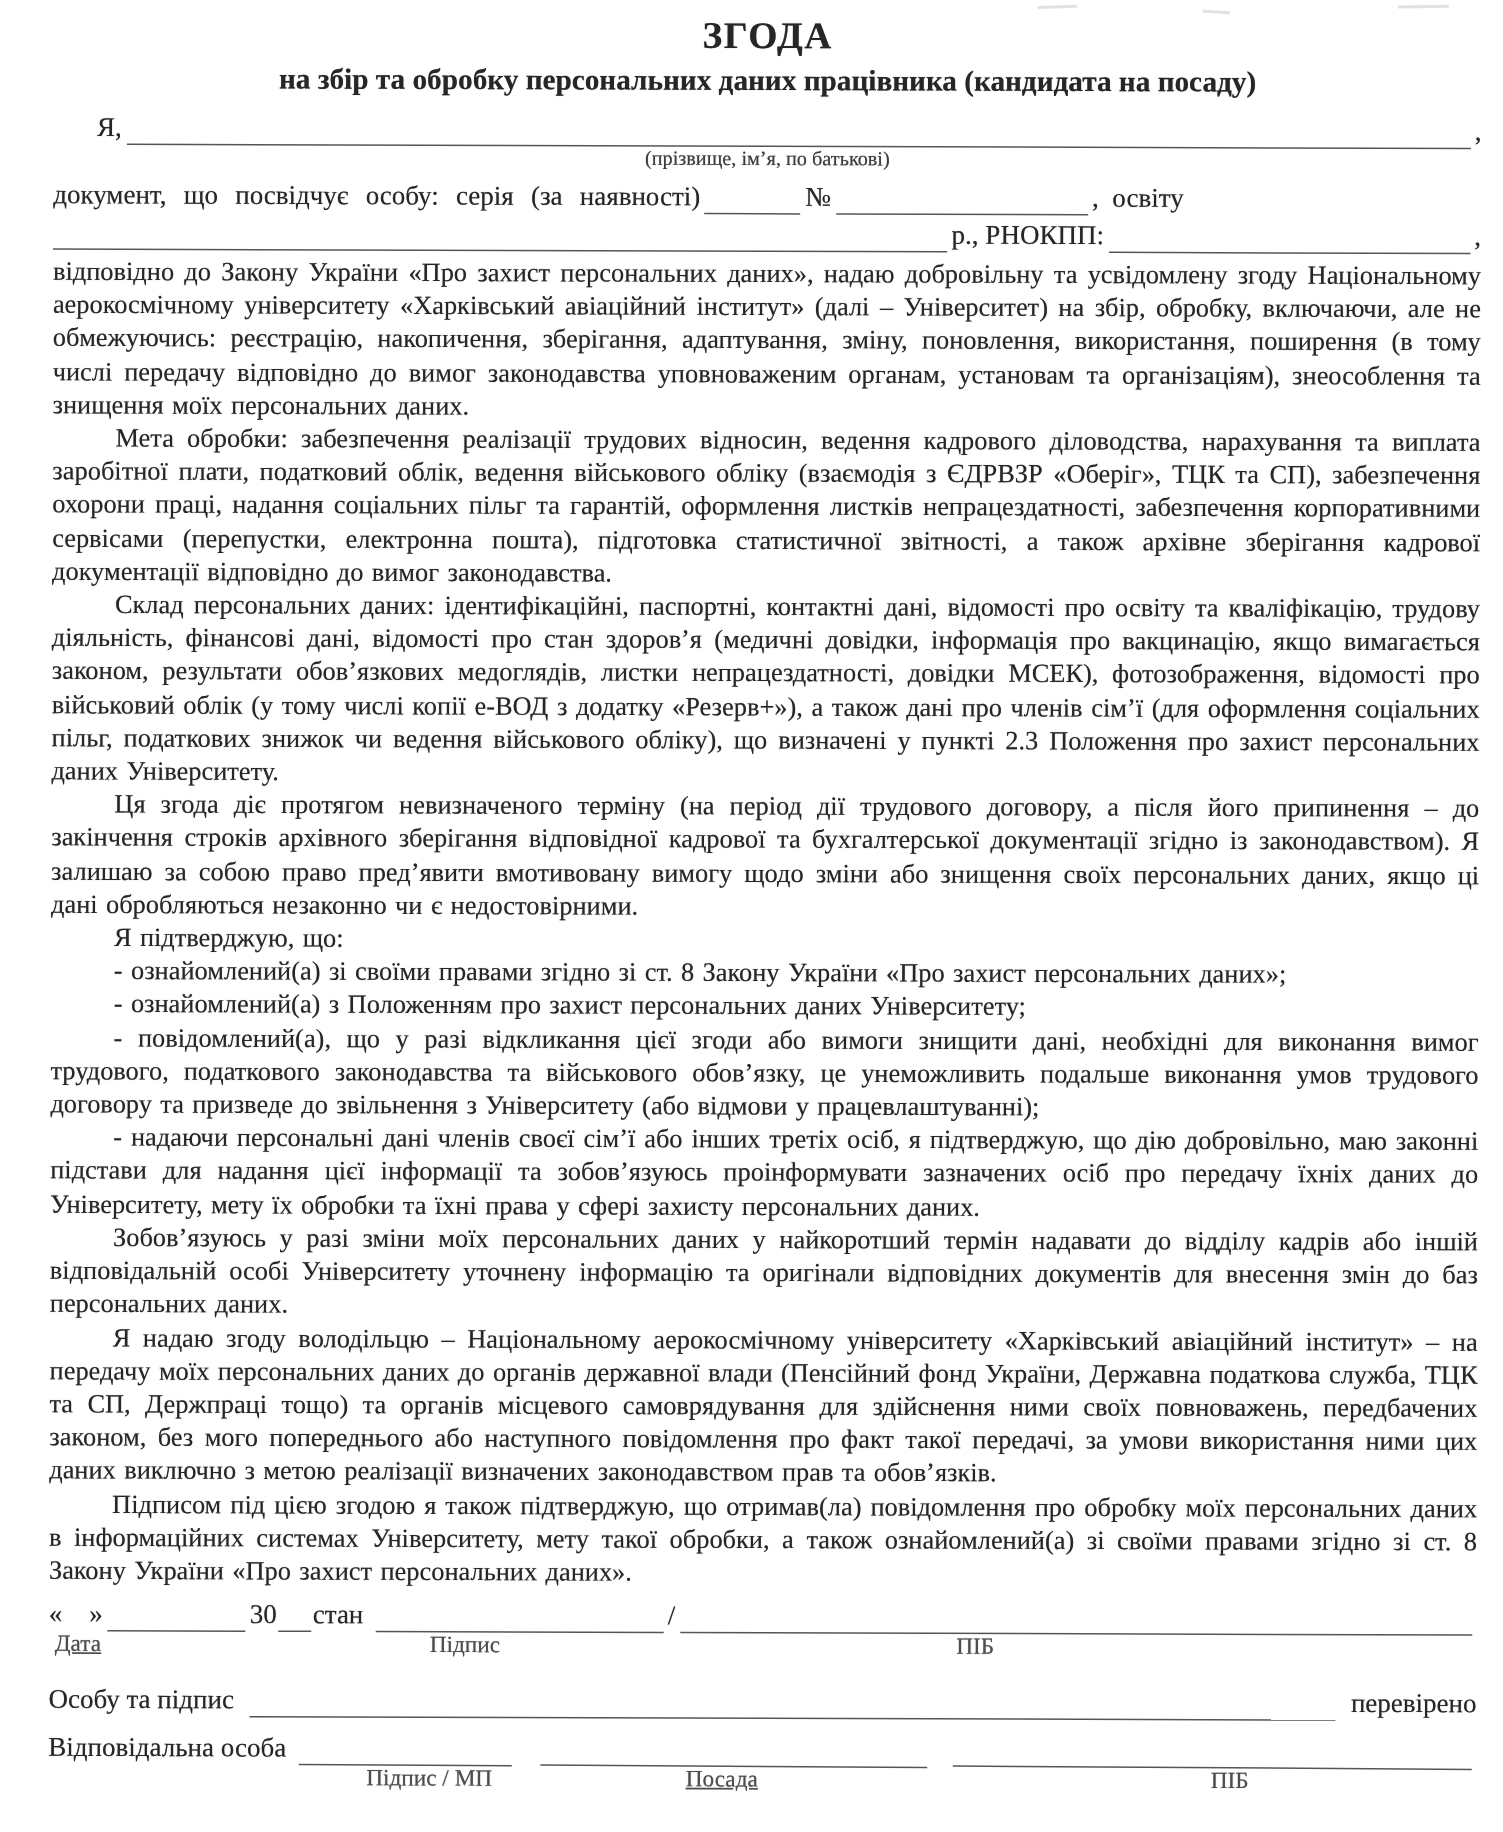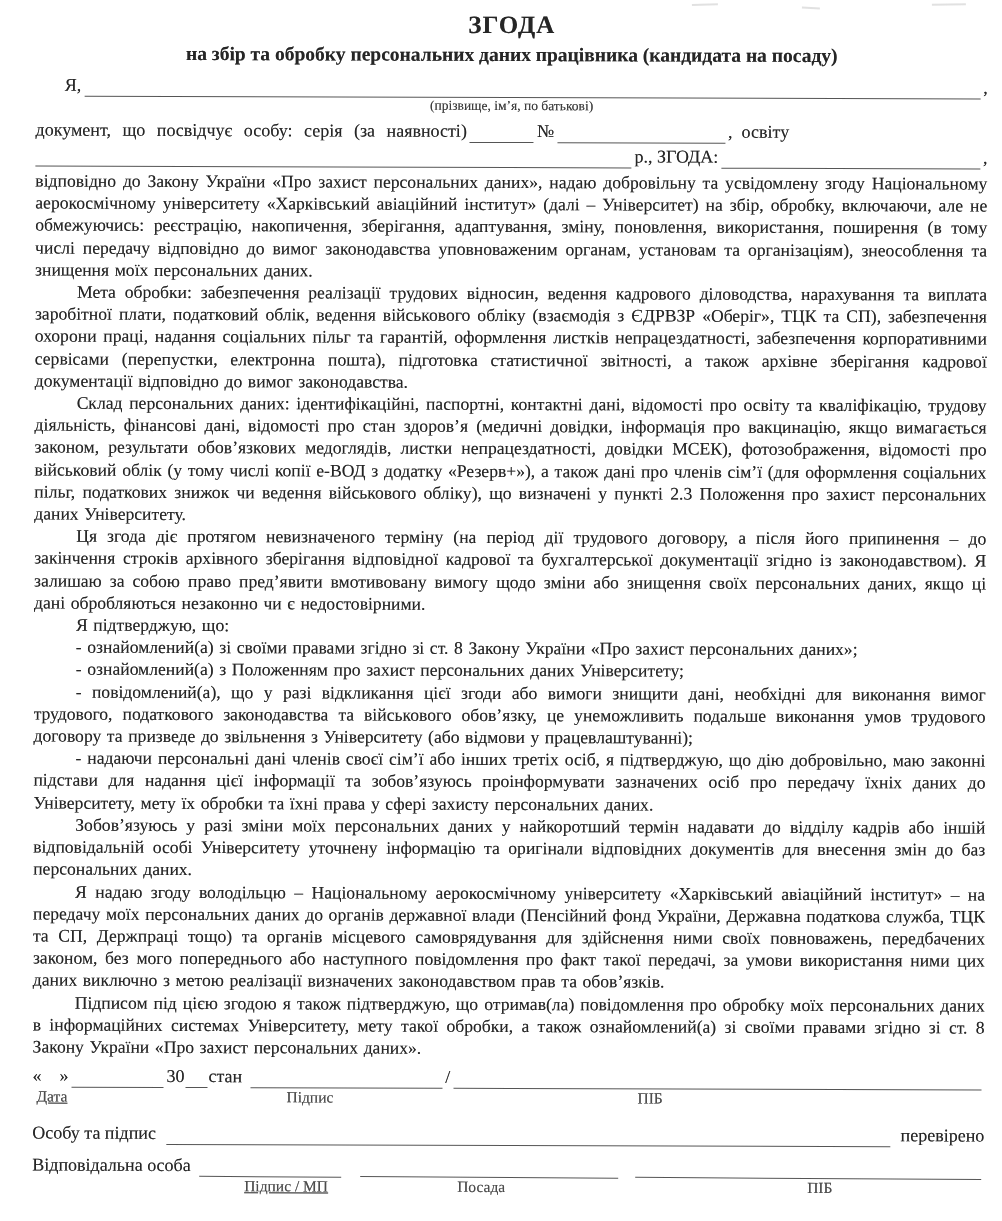--- a/index.html
+++ b/index.html
@@ -96,22 +96,22 @@
   }
   .labels-row span { position: absolute; top: 0; }
 
   .verify-row { margin-top: 9px; height: 29px; }
   .resp-row   { margin-top: 4px; height: 28px; }
   .resp-row .blank { transform: rotate(0.2deg); }
 
   .lab-date   { left: 4px; text-decoration: underline; }
   .lab-sign   { left: 254px; }
   .lab-pib    { left: 605px; }
-  .lab-signmp { left: 212px; text-decoration: underline; }
-  .lab-pos    { left: 425px; }
+  .lab-signmp { left: 212px; }
+  .lab-pos    { left: 425px; text-decoration: underline; }
   .lab-pib2   { left: 775px; }
 </style>
 </head>
 <body>
 
 <div class="sheet">
 
   <div class="artifact a1"></div>
   <div class="artifact a2"></div>
   <div class="artifact a3"></div>
@@ -129,21 +129,21 @@
   <div class="row doc-row">
     <span class="prefix">документ, що посвідчує особу: серія (за наявності)</span>
     <span class="blank" style="width:64px"></span>
     <span>№</span>
     <span class="blank" style="width:168px"></span>
     <span style="white-space:pre">,  освіту</span>
   </div>
 
   <div class="row rnokpp-row">
     <span class="blank" style="width:596px; margin-left:0"></span>
-    <span>р., ЗГОДА:</span>
+    <span>р., РНОКПП:</span>
     <span class="blank grow"></span>
     <span>,</span>
   </div>
 
   <div class="paras">
       <p class="para">відповідно до Закону України «Про захист персональних даних», надаю добровільну та усвідомлену згоду Національному аерокосмічному університету «Харківський авіаційний інститут» (далі – Університет) на збір, обробку, включаючи, але не обмежуючись: реєстрацію, накопичення, зберігання, адаптування, зміну, поновлення, використання, поширення (в тому числі передачу відповідно до вимог законодавства уповноваженим органам, установам та організаціям), знеособлення та знищення моїх персональних даних.</p>
       <p class="para indent">Мета обробки: забезпечення реалізації трудових відносин, ведення кадрового діловодства, нарахування та виплата заробітної плати, податковий облік, ведення військового обліку (взаємодія з ЄДРВЗР «Оберіг», ТЦК та СП), забезпечення охорони праці, надання соціальних пільг та гарантій, оформлення листків непрацездатності, забезпечення корпоративними сервісами (перепустки, електронна пошта), підготовка статистичної звітності, а також архівне зберігання кадрової документації відповідно до вимог законодавства.</p>
       <p class="para indent">Склад персональних даних: ідентифікаційні, паспортні, контактні дані, відомості про освіту та кваліфікацію, трудову діяльність, фінансові дані, відомості про стан здоров’я (медичні довідки, інформація про вакцинацію, якщо вимагається законом, результати обов’язкових медоглядів, листки непрацездатності, довідки МСЕК), фотозображення, відомості про військовий облік (у тому числі копії е-ВОД з додатку «Резерв+»), а також дані про членів сім’ї (для оформлення соціальних пільг, податкових знижок чи ведення військового обліку), що визначені у пункті 2.3 Положення про захист персональних даних Університету.</p>
       <p class="para indent">Ця згода діє протягом невизначеного терміну (на період дії трудового договору, а після його припинення – до закінчення строків архівного зберігання відповідної кадрової та бухгалтерської документації згідно із законодавством). Я залишаю за собою право пред’явити вмотивовану вимогу щодо зміни або знищення своїх персональних даних, якщо ці дані обробляються незаконно чи є недостовірними.</p>
       <p class="para indent">Я підтверджую, що:</p>

